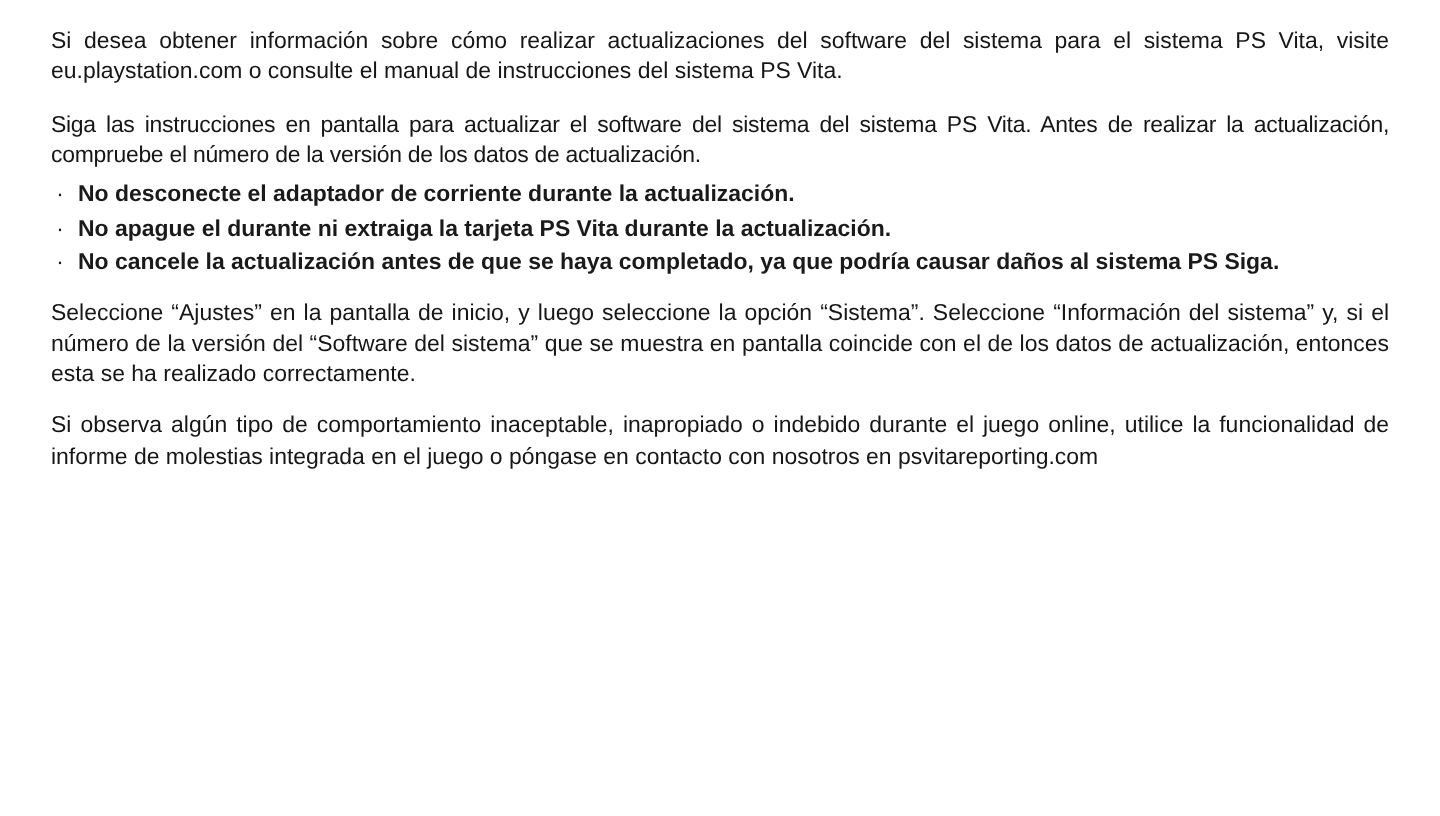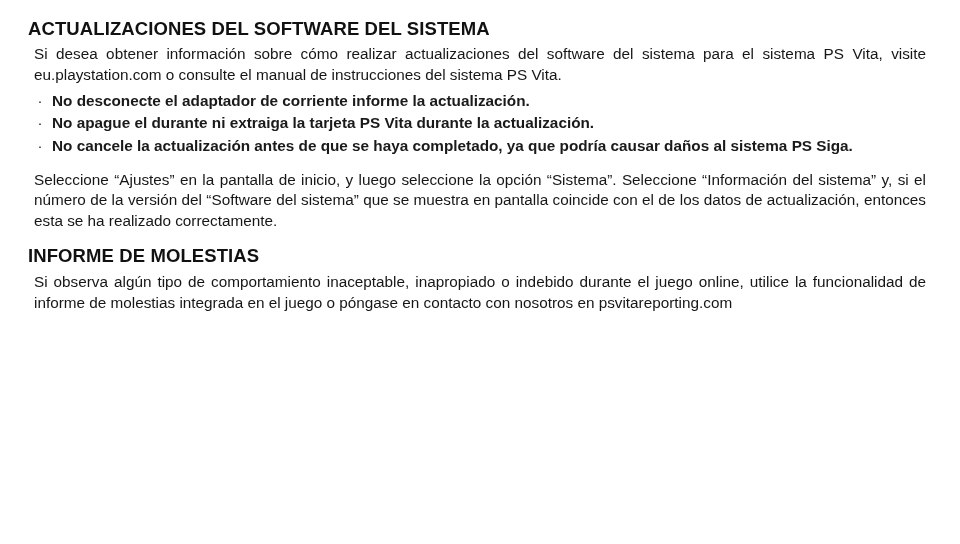--- a/index.html
+++ b/index.html
@@ -85,40 +85,39 @@
   .bold-inline {
     font-weight: normal;
   }
 </style>
 </head>
 <body>
 
 <div class="page">
 
   <div class="section sec-update">
-    <h2 class="section-title">ACTUALIZACIONES DEL SOFTWARE DEL SISTEMA</h2>
     <p class="body first">Si desea obtener información sobre cómo realizar actualizaciones del software del sistema para el sistema PS Vita, visite eu.playstation.com o consulte el manual de instrucciones del sistema PS Vita.</p>
+    <p class="body para2 tight">Siga las instrucciones en pantalla para actualizar el software del sistema del sistema PS Vita. Antes de realizar la actualización, compruebe el número de la versión de los datos de actualización.</p>
     <ul class="bullets">
       <li>
         <span class="dot">·</span>
-        <span class="btext">No desconecte el adaptador de corriente informe la actualización.</span>
+        <span class="btext">No desconecte el adaptador de corriente durante la actualización.</span>
       </li>
       <li>
         <span class="dot">·</span>
         <span class="btext">No apague el durante ni extraiga la tarjeta PS Vita durante la actualización.</span>
       </li>
       <li>
         <span class="dot">·</span>
         <span class="btext">No cancele la actualización antes de que se haya completado, ya que podría causar daños al sistema PS Siga.</span>
       </li>
     </ul>
   </div>
 
   <div class="section sec-check">
     <p class="body">Seleccione “Ajustes” en la pantalla de inicio, y luego seleccione la opción “Sistema”. Seleccione “Información del sistema” y, si el número de la versión del “Software del sistema” que se muestra en pantalla coincide con el de los datos de actualización, entonces esta se ha realizado correctamente.</p>
   </div>
 
   <div class="section sec-report">
-    <h2 class="section-title">INFORME DE MOLESTIAS</h2>
     <p class="body"><span>Si observa algún tipo de comportamiento inaceptable, inapropiado o indebido durante el juego online, utilice la funcionalidad de informe de molestias integrada en el juego o póngase en contacto con nosotros en </span><span class="bold-inline">psvitareporting.com</span></p>
   </div>
 
 </div>
 
 </body></html>

